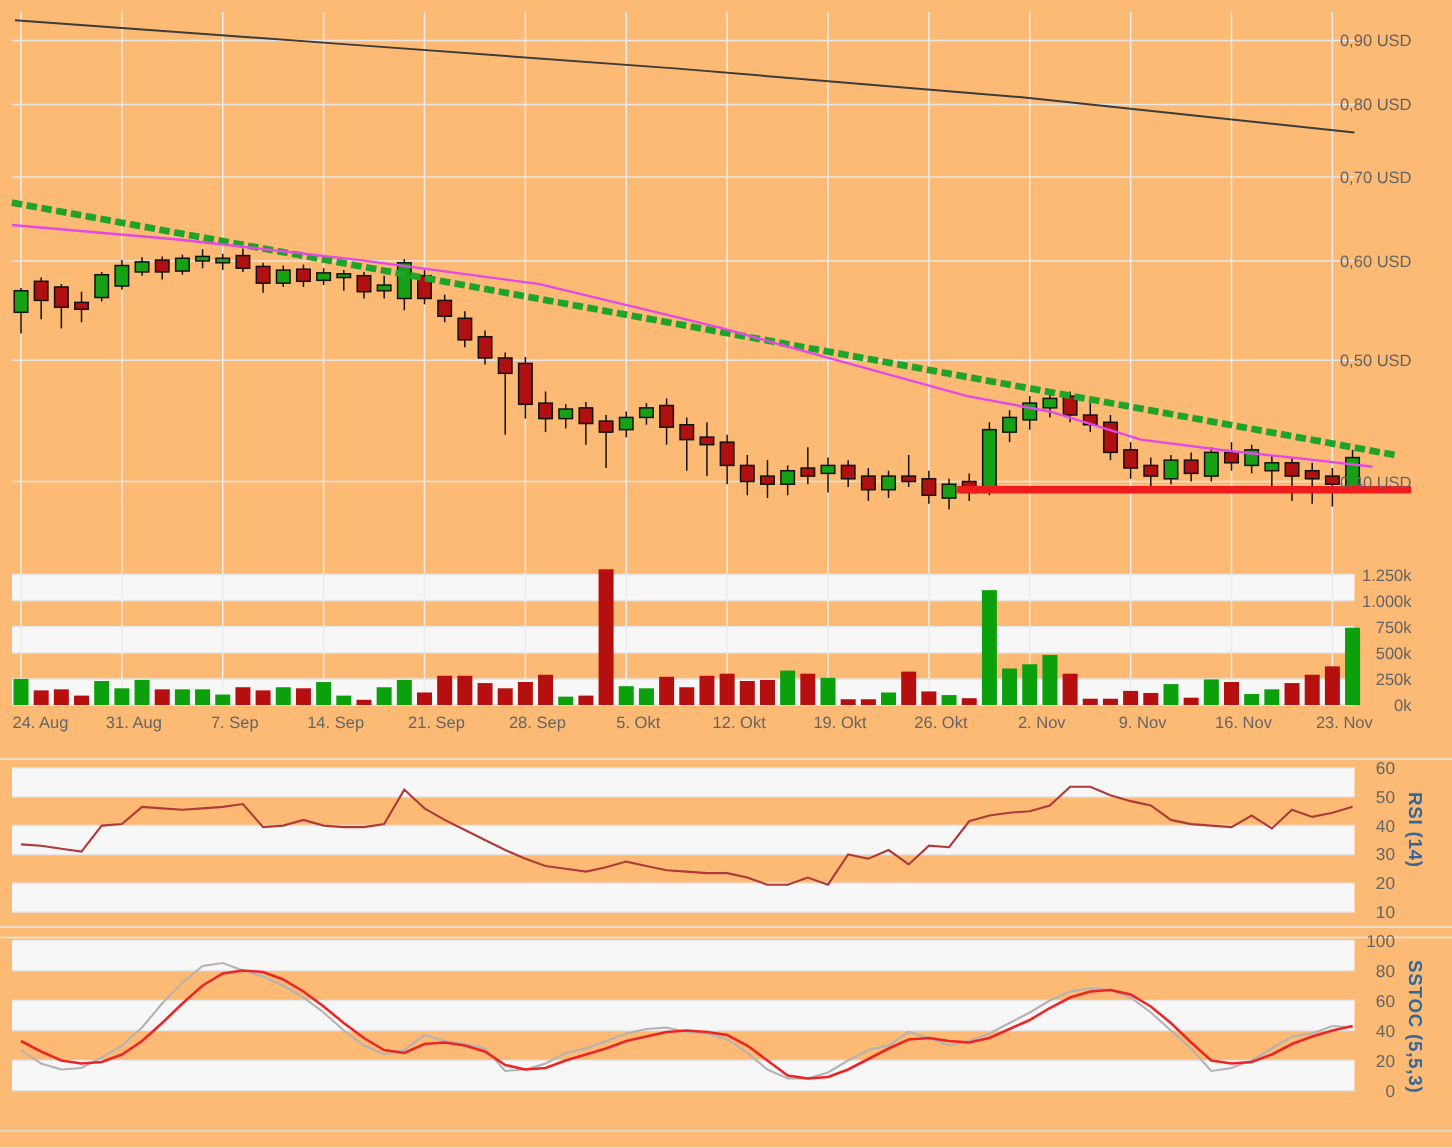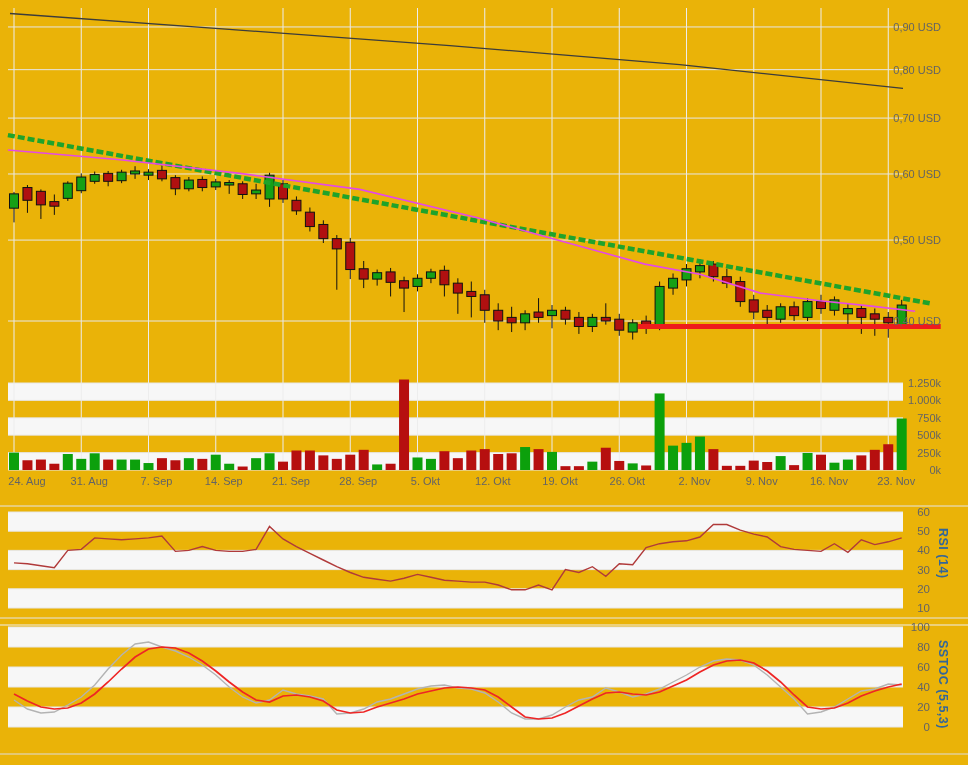--- a/index.html
+++ b/index.html
@@ -1,17 +1,17 @@
 <!DOCTYPE html>
 <html><head>
 <meta charset="utf-8">
 <style>
   html,body{margin:0;padding:0;background:#ffffff;width:968px;height:765px;overflow:hidden;
     font-family:"Liberation Sans", sans-serif;}
-  .chart-wrap{position:relative;width:968px;height:765px;background:#eab308;}
+  .chart-wrap{position:relative;width:968px;height:765px;background:#fdba74;}
   svg{position:absolute;left:0;top:0;}
   .ind-label{position:absolute;writing-mode:vertical-rl;color:#336699;font-weight:bold;
     font-size:12.5px;letter-spacing:0.5px;}
   #rsi-label{left:936px;top:528px;}
   #stoch-label{left:936px;top:640px;}
 </style>
 </head>
 <body>
 
 <div class="chart-wrap">

